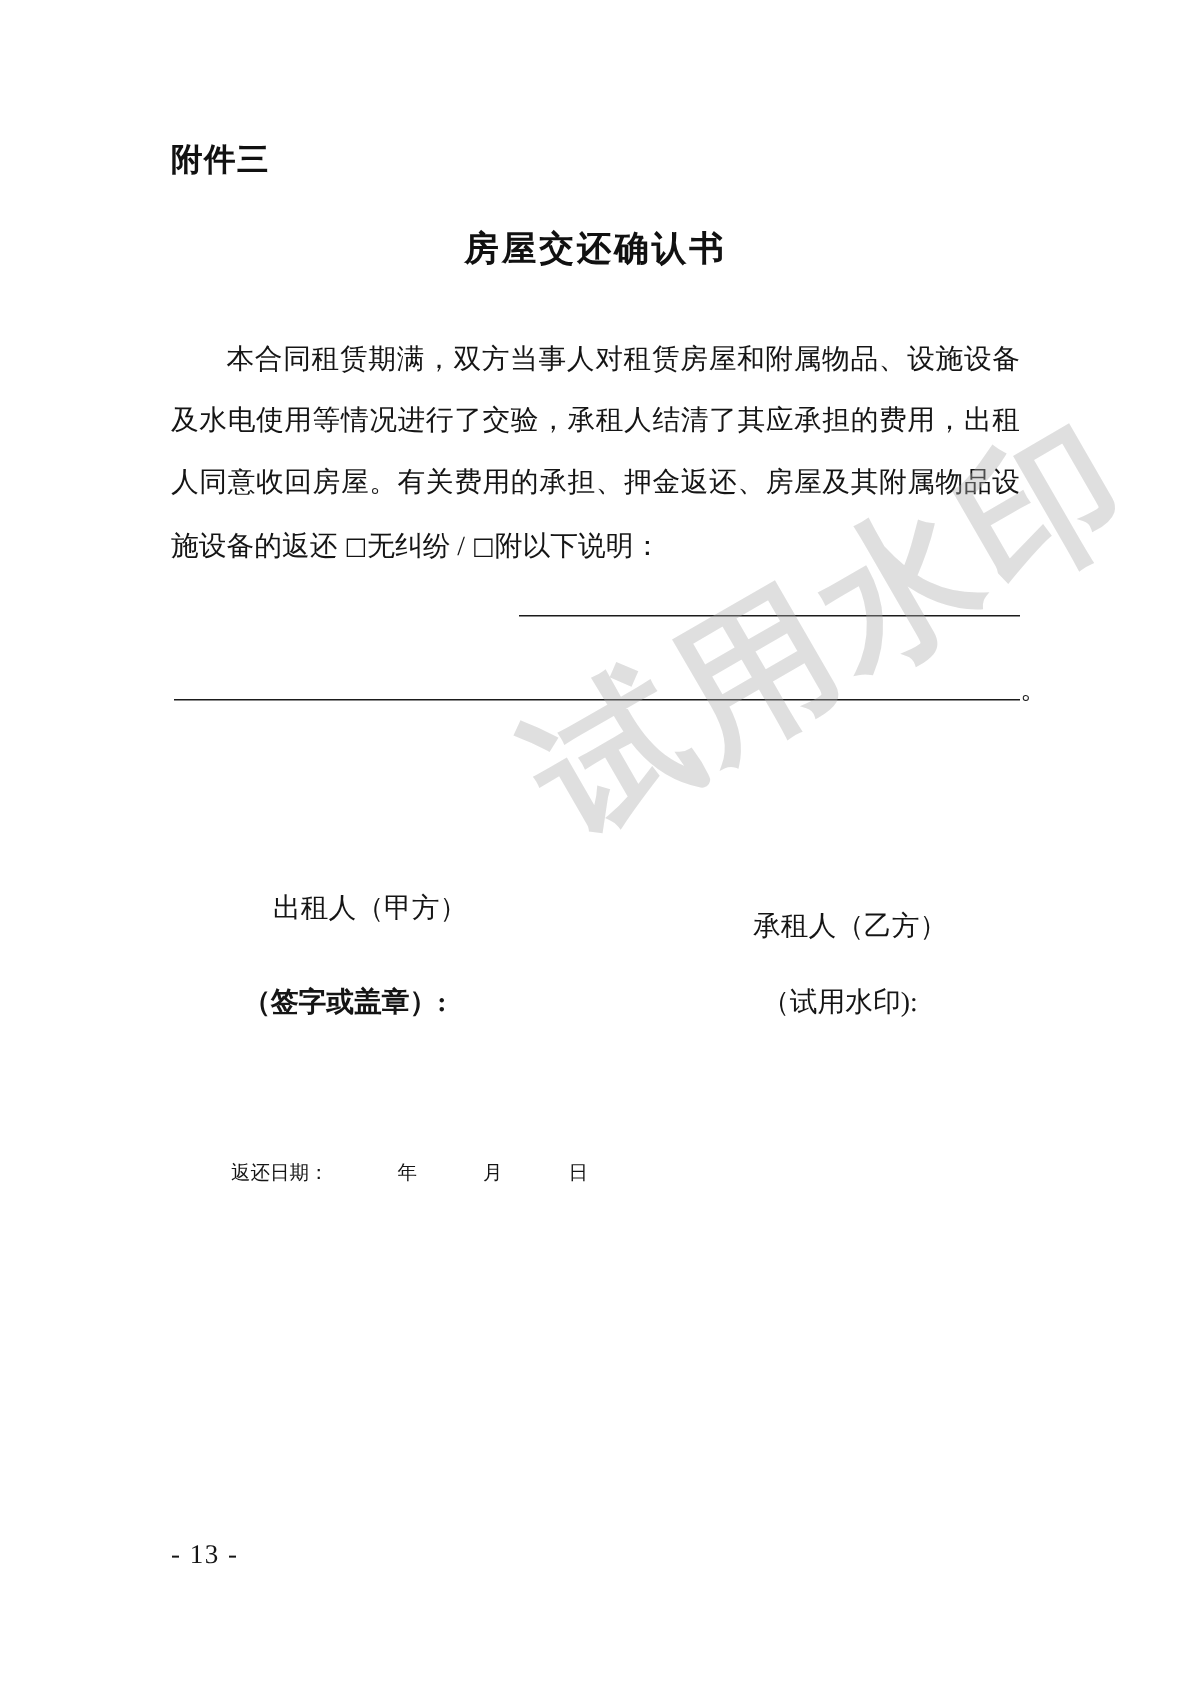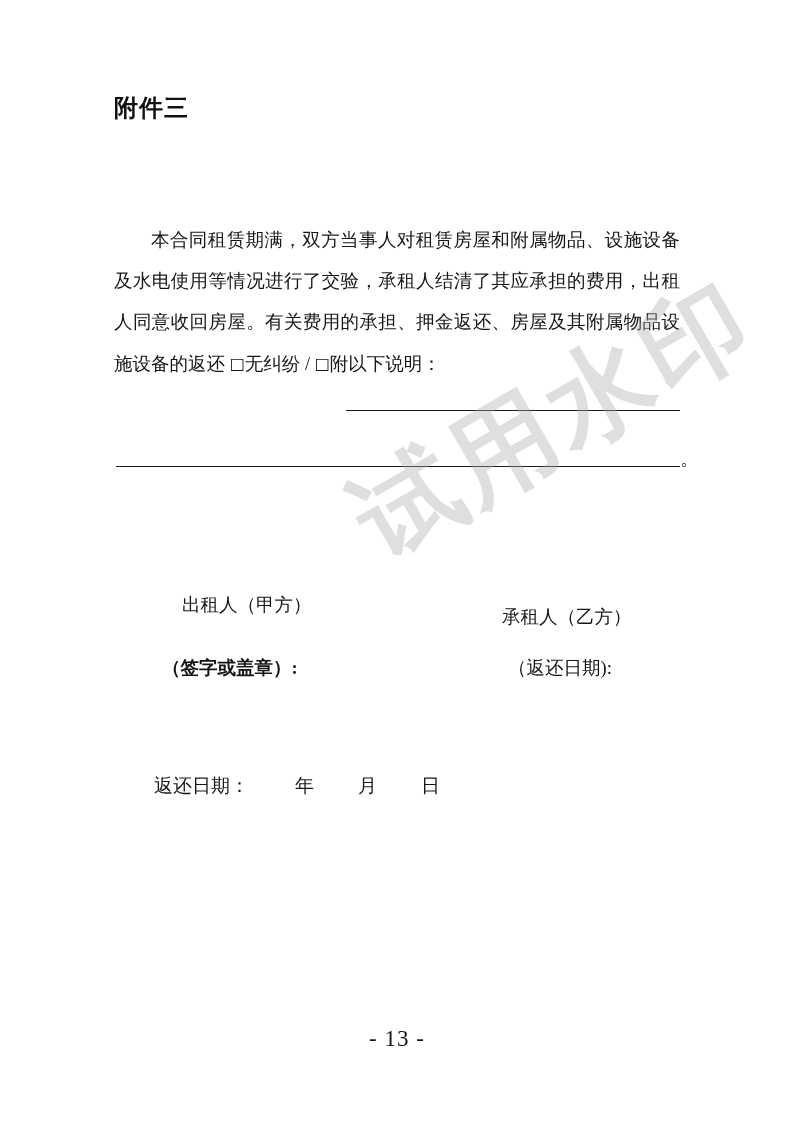--- a/index.html
+++ b/index.html
@@ -23,21 +23,21 @@
     position: absolute;
     left: 114px;
     top: 0;
     width: 566px;
     height: 1123px;
   }
   .attachment-label {
     position: absolute;
     top: 92px;
     left: 0;
-    font-size: 24px;
+    font-size: 21px;
     font-weight: bold;
     letter-spacing: 1px;
     color: #111;
     font-family: Liberation Serif, serif;
   }
   .doc-title {
     position: absolute;
     top: 150px;
     left: 0;
     width: 566px;
@@ -128,34 +128,34 @@
   .seal-row .right {
     position: absolute;
     left: 394px;
     top: 0;
     white-space: nowrap;
   }
   .return-date {
     position: absolute;
     top: 773px;
     left: 40px;
-    font-size: 19px;
+    font-size: 13px;
     color: #151515;
     white-space: nowrap;
   }
   .return-date .gap1 { display: inline-block; width: 46px; }
   .return-date .gap2 { display: inline-block; width: 44px; }
   .return-date .gap3 { display: inline-block; width: 44px; }
   .page-number {
     position: absolute;
     top: 1026px;
     left: 0;
     width: 566px;
-    text-align: center;
-    font-size: 23px;
+    text-align: left;
+    font-size: 18px;
     color: #151515;
     letter-spacing: 1px;
   }
   .watermark {
     position: absolute;
     top: 430px;
     left: 215px;
     width: 380px;
     height: 260px;
     pointer-events: none;
@@ -176,20 +176,21 @@
   }
 </style>
 </head>
 <body>
 
 <div class="page">
   <div class="content">
 
     <div class="attachment-label">附件三</div>
 
+    <div class="doc-title">房屋交还确认书</div>
 
     <div class="body-text">
       <p>
         <span>本合同租赁期满，双方当事人对租赁房屋和附属物品、设施设备及水电使用等情况进行了交验，承租人结清了其应承担的费用，出租人同意收回房屋。有关费用的承担、押金返还、房屋及其附属物品设施设备的返还 </span><span class="checkbox-glyph">□</span><span>无纠纷</span><span> / </span><span class="checkbox-glyph">□</span><span>附</span><span>以下说明：</span>
       </p>
     </div>
 
     <div class="rule-line rule1"></div>
     <div class="rule-line rule2"></div>
     <div class="period-mark">。</div>
@@ -198,21 +199,21 @@
       <span>试用水印</span>
     </div>
 
     <div class="sig-row">
       <div class="left">出租人（甲方）</div>
       <div class="right">承租人（乙方）</div>
     </div>
 
     <div class="seal-row">
       <div class="left">（签字或盖章）:</div>
-      <div class="right">（返还日期):</div>
+      <div class="right">（试用水印):</div>
     </div>
 
     <div class="return-date">
       <span>返还日期：</span><span class="gap1"></span><span>年</span><span class="gap2"></span><span>月</span><span class="gap3"></span><span>日</span>
     </div>
 
     <div class="page-number">- 13 -</div>
 
   </div>
 </div>

